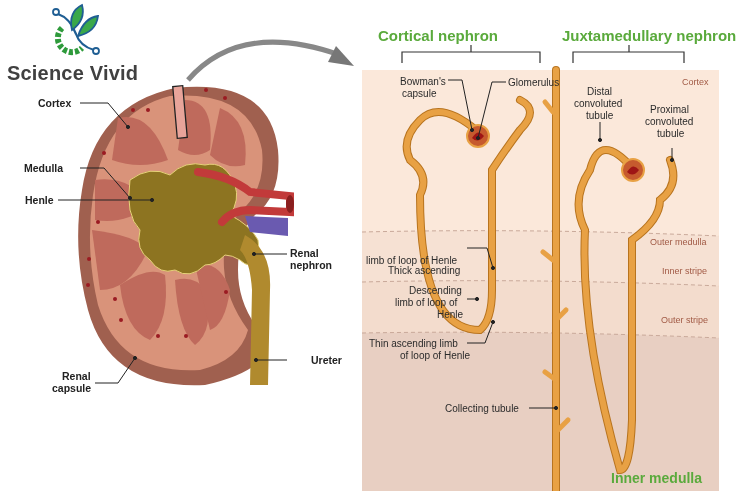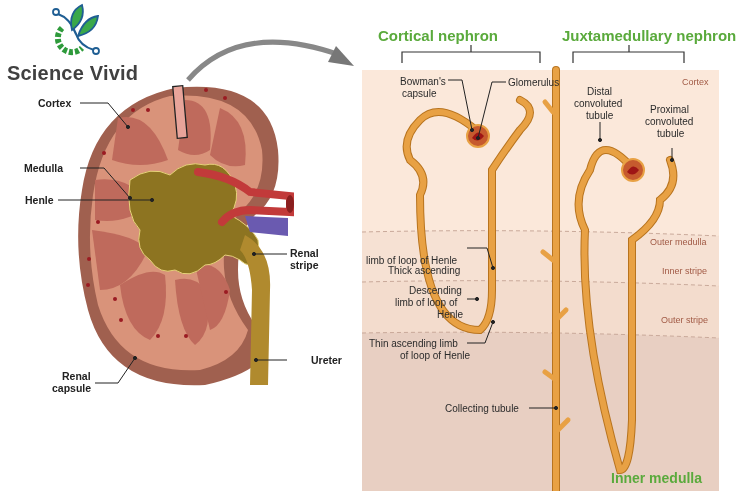--- a/index.html
+++ b/index.html
@@ -148,21 +148,21 @@
       <circle cx="556" cy="408" r="1.6" fill="#222"></circle>
   </g>
 </svg>
 
 <div class="brand">Science Vivid</div>
 
 <div class="lbl b" style="left:38px;top:98px;">Cortex</div>
 <div class="lbl b" style="left:24px;top:163px;">Medulla</div>
 <div class="lbl b" style="left:25px;top:195px;">Henle</div>
 <div class="lbl b" style="left:290px;top:248px;">Renal</div>
-<div class="lbl b" style="left:290px;top:260px;">stripe</div>
+<div class="lbl b" style="left:290px;top:260px;">nephron</div>
 <div class="lbl b" style="left:290px;top:355px;padding-left:21px;">Ureter</div>
 <div class="lbl b" style="left:62px;top:371px;">Renal</div>
 <div class="lbl b" style="left:52px;top:383px;">capsule</div>
 
 <div class="head" style="left:378px;top:27px;">Cortical nephron</div>
 <div class="head" style="left:562px;top:27px;">Juxtamedullary nephron</div>
 
 <div class="zone" style="left:682px;top:77px;">Cortex</div>
 <div class="zone" style="left:650px;top:237px;">Outer medulla</div>
 <div class="zone" style="left:662px;top:266px;">Inner stripe</div>

